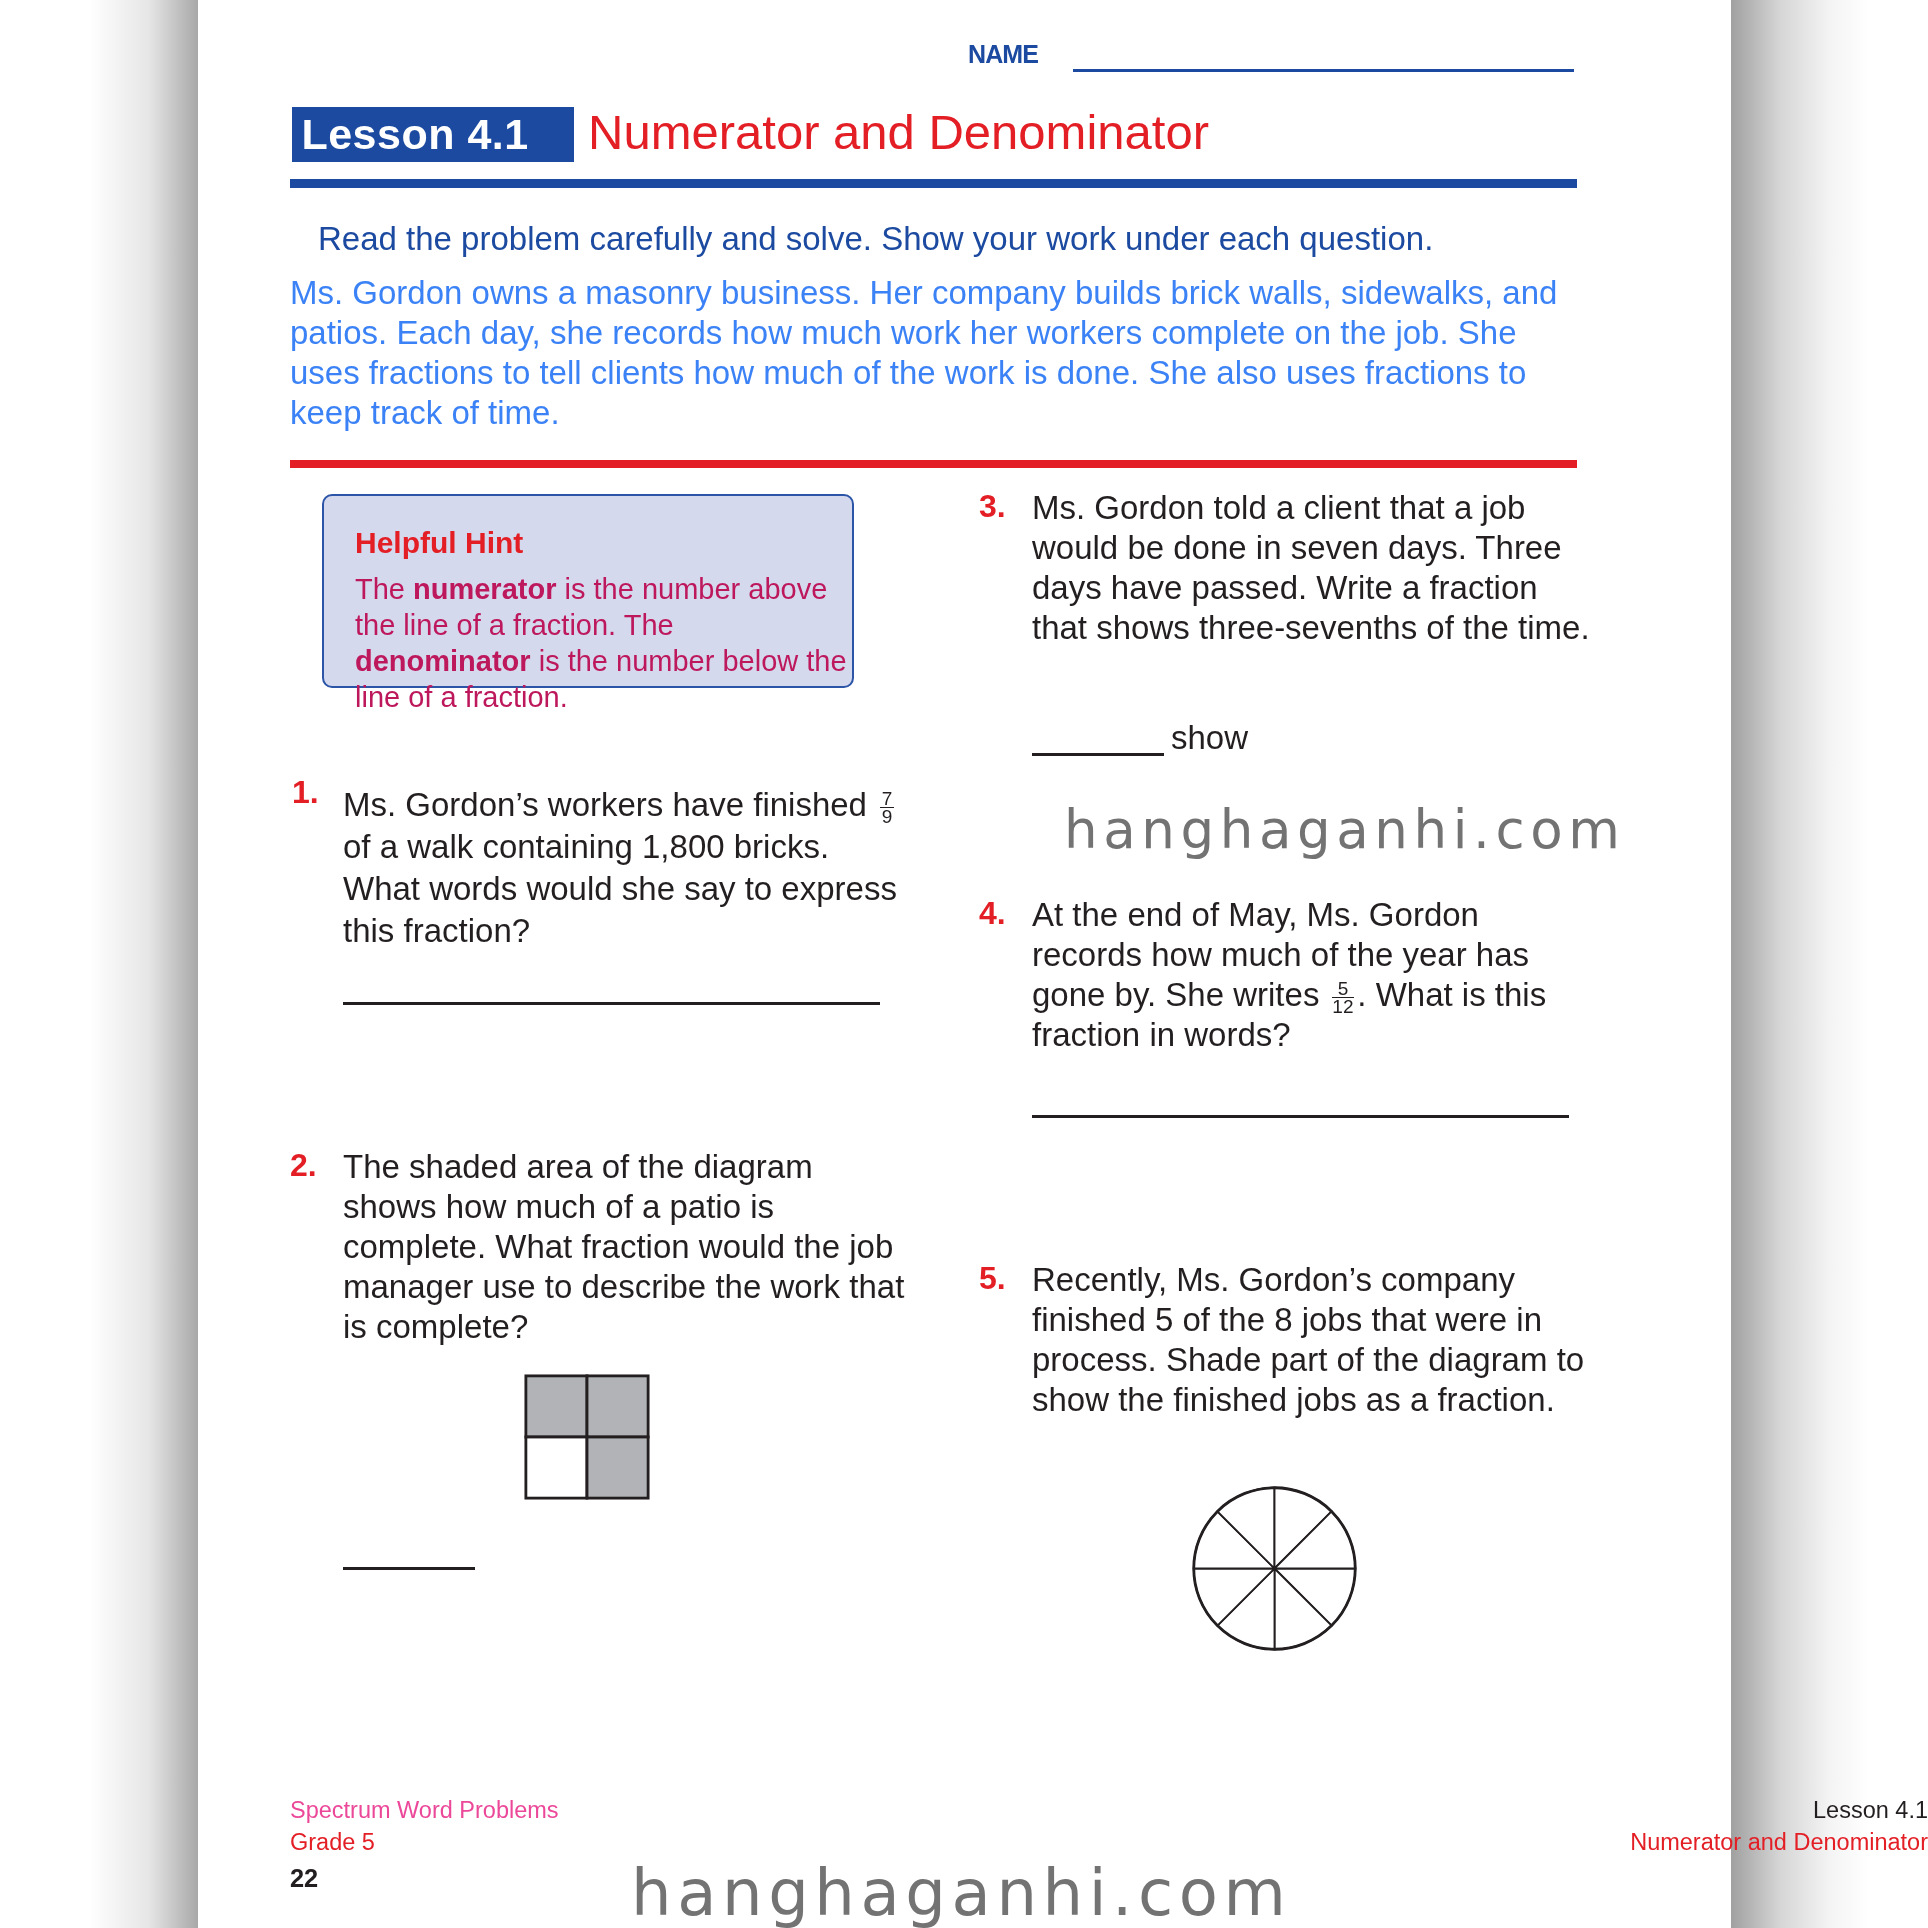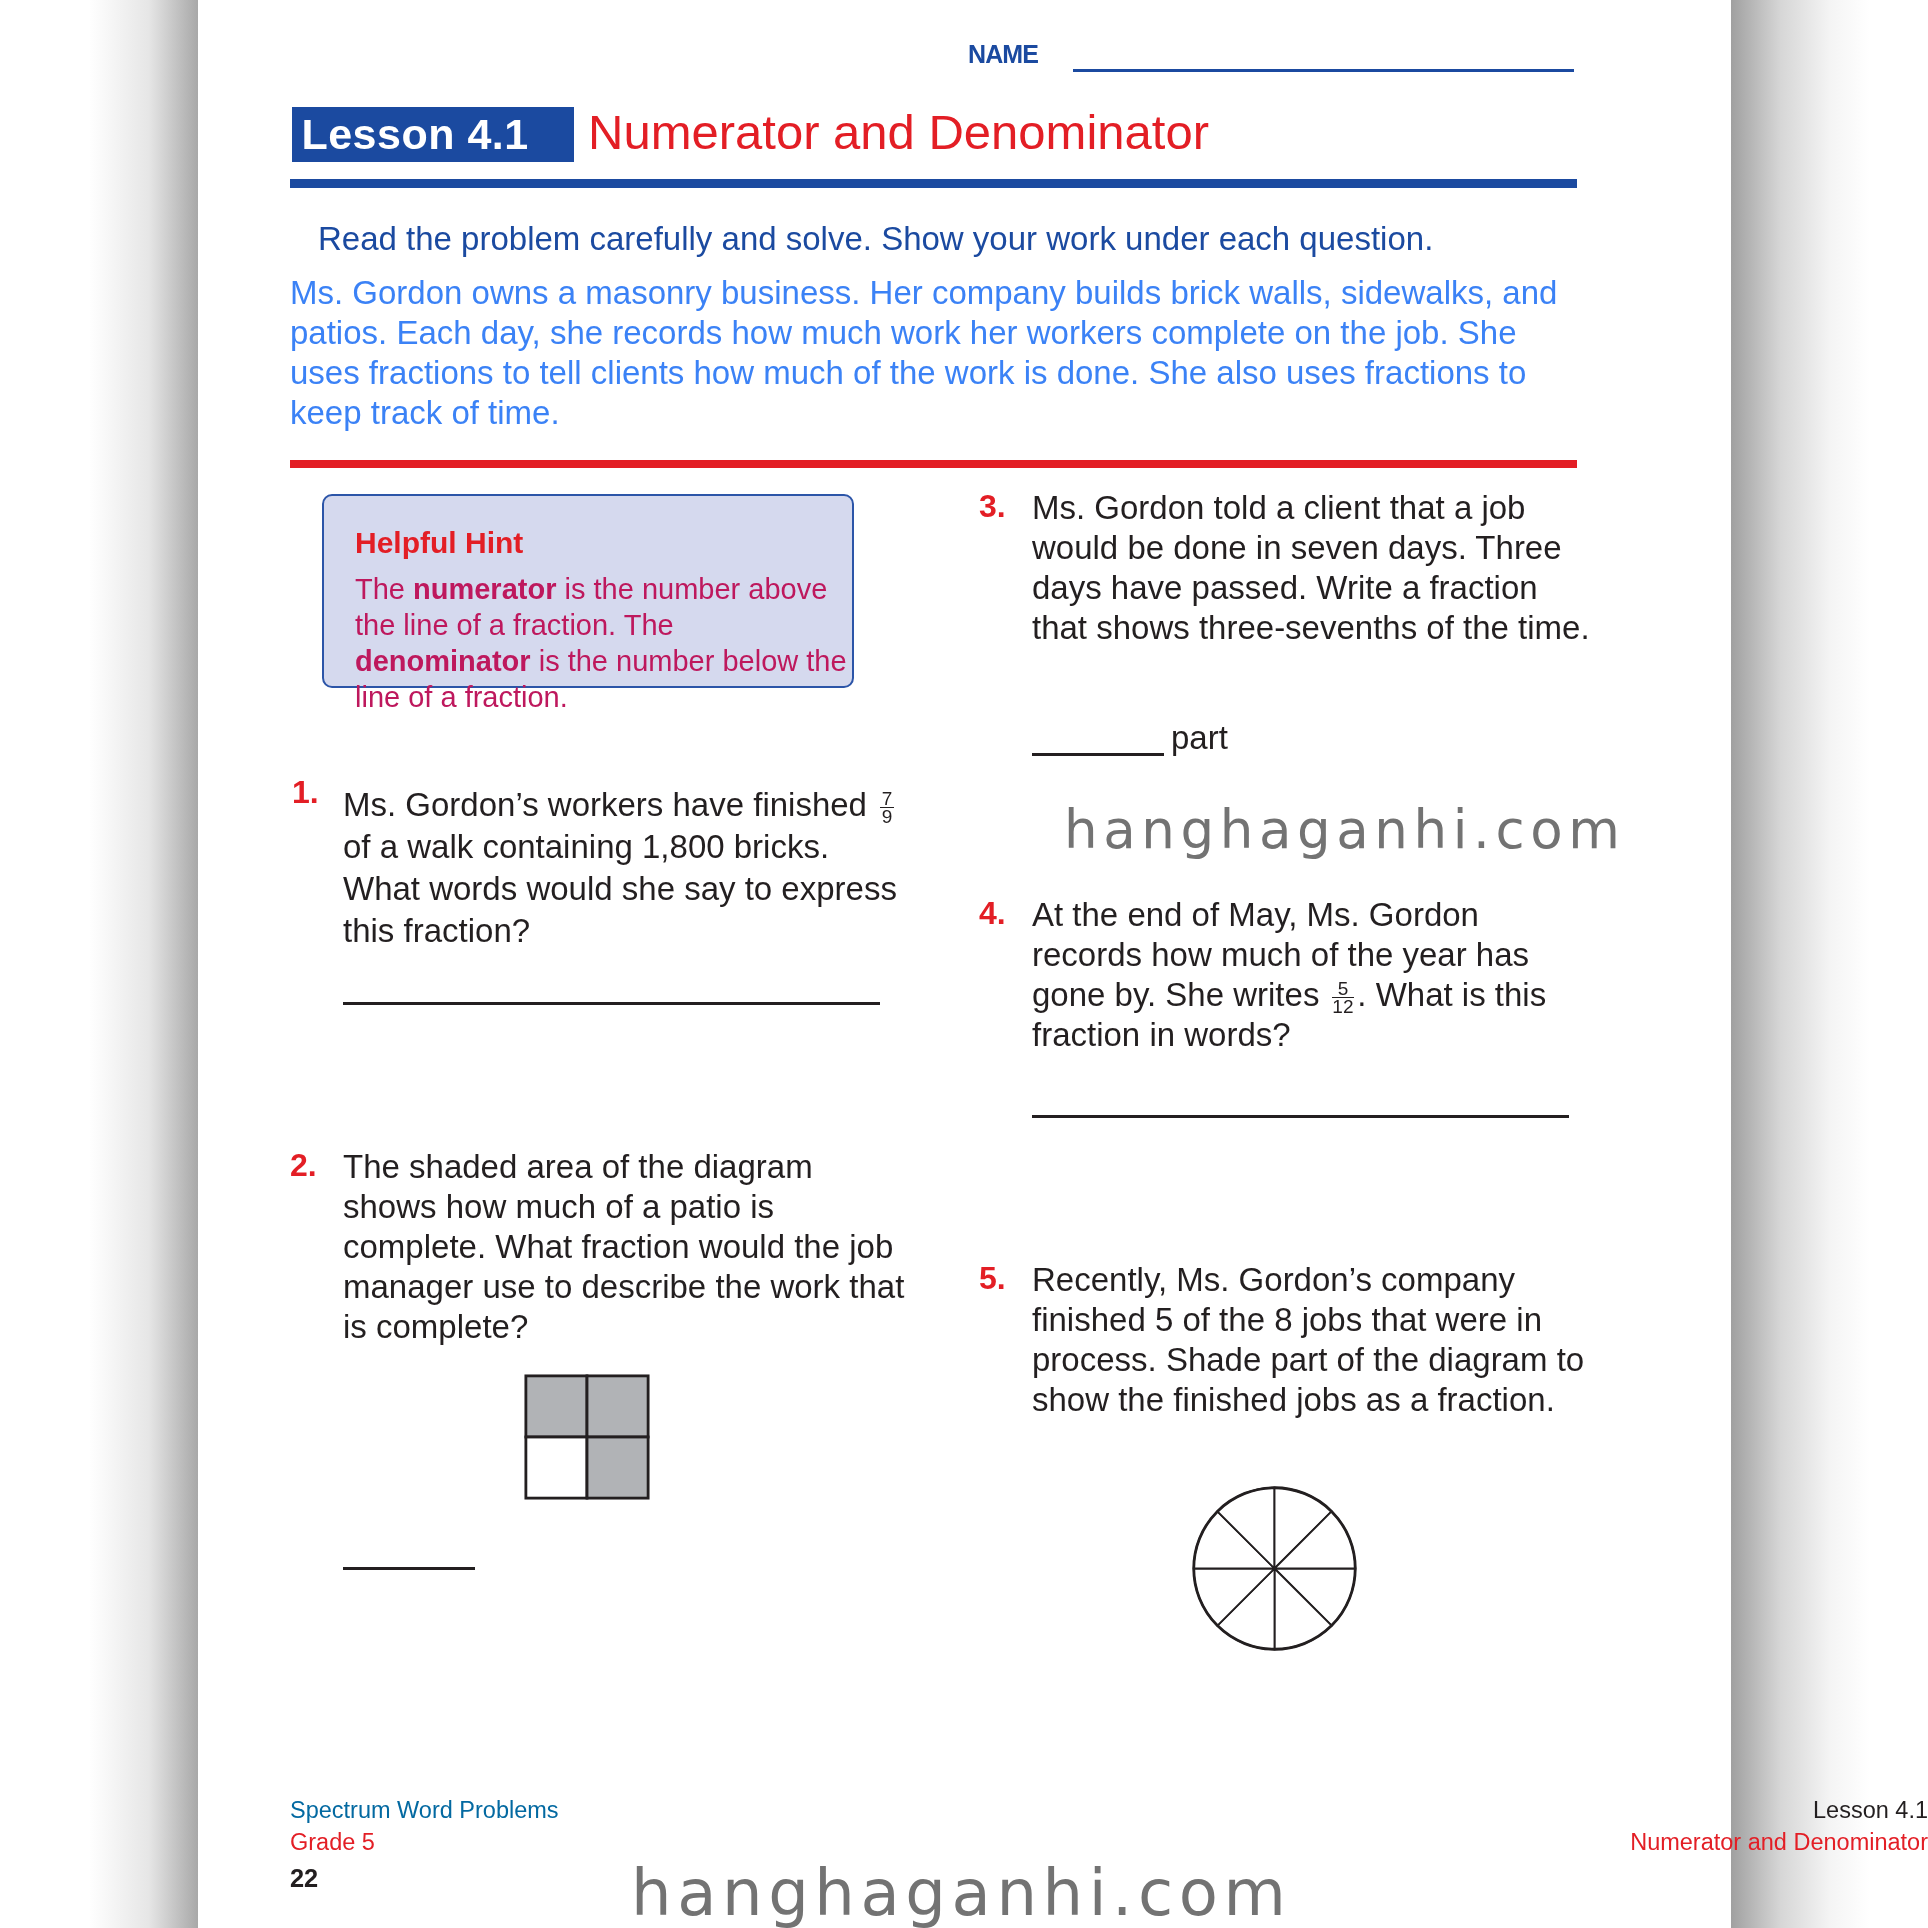--- a/index.html
+++ b/index.html
@@ -78,21 +78,21 @@
   .q4-num { left: 979px; top: 895px; }
   .q4-text { left: 1032px; top: 895px; width: 565px; }
   .q4-line { left: 1032px; top: 1115px; width: 537px; }
 
   .q5-num { left: 979px; top: 1260px; }
   .q5-text { left: 1032px; top: 1260px; width: 565px; }
   .q5-circle { left: 1190px; top: 1484px; }
 
   
   .foot-left { left: 290px; top: 1794px; font-size: 23.5px; line-height: 32px; }
-  .foot-book { color: #0369a1; }
+  .foot-book { color: #ec4899; }
   .foot-grade { color: #e31e25; }
   .foot-page { font-weight: bold; color: #231f20; font-size: 25.4px; margin-top: 3.8px; }
   .foot-right { right: 0; left: auto; top: 1794px; width: 1577px; text-align: right; font-size: 23.5px; line-height: 32px; position: absolute; }
   .foot-lesson { color: #231f20; }
   .foot-title { color: #e31e25; }
 
   
   .watermark {
     font-family: "DejaVu Sans", sans-serif; color: #737373; letter-spacing: 5.6px; text-align: center;
   }
@@ -142,21 +142,21 @@
     <rect id="cell0" x="2" y="2" width="65" height="65" fill="#b1b3b6" stroke="#231f20" stroke-width="3"></rect>
     <rect id="cell1" x="67" y="2" width="65" height="65" fill="#b1b3b6" stroke="#231f20" stroke-width="3"></rect>
     <rect id="cell2" x="2" y="67" width="65" height="65" fill="#ffffff" stroke="#231f20" stroke-width="3"></rect>
     <rect id="cell3" x="67" y="67" width="65" height="65" fill="#b1b3b6" stroke="#231f20" stroke-width="3"></rect>
   </svg>
   <div class="abs answer-line q2-line"></div>
 
   <div class="abs qnum q3-num">3.</div>
   <div class="abs qtext q3-text">Ms. Gordon told a client that a job would be done in seven days. Three days have passed. Write a fraction that shows three-sevenths of the time.</div>
   <div class="abs answer-line q3-line"></div>
-  <div class="abs qtext q3-suffix">part</div>
+  <div class="abs qtext q3-suffix">show</div>
 
   <div class="abs watermark wm1">hanghaganhi.com</div>
 
   <div class="abs qnum q4-num">4.</div>
   <div class="abs qtext q4-text">
     <span>At the end of May, Ms. Gordon records how much of the year has gone by. She writes</span>
     <span class="frac">
       <span class="num">5</span>
       <span class="den">12</span>
     </span><span>. What is this fraction in words?</span>

